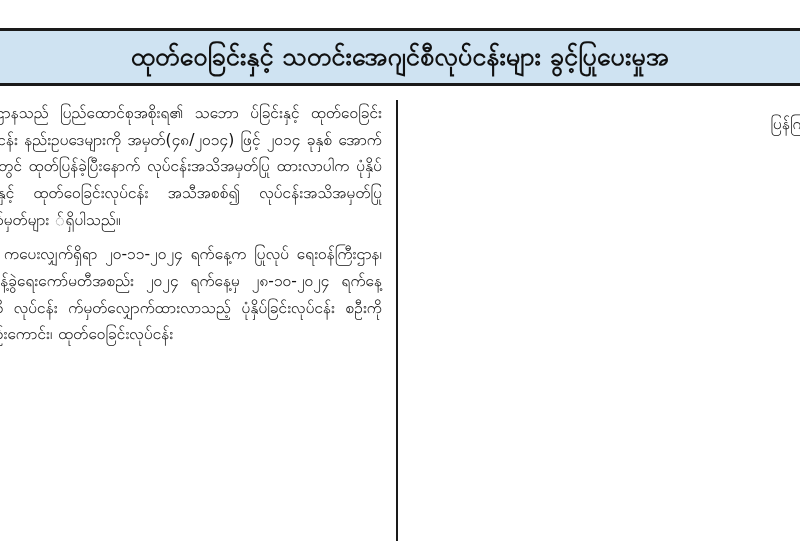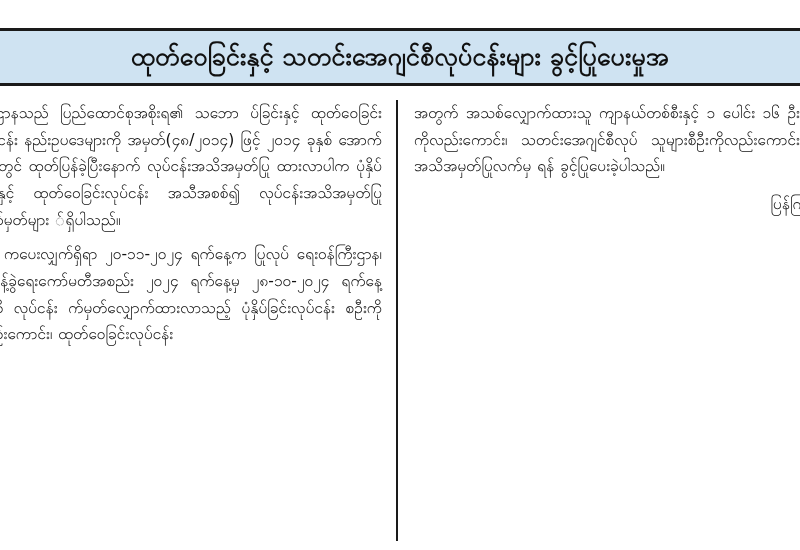--- a/index.html
+++ b/index.html
@@ -109,20 +109,19 @@
 
   <div class="body-area">
     <div class="columns">
 
       <div class="col col-left">
         <p class="para first-clip">ကြီးဌာနသည်  ပြည်ထောင်စုအစိုးရ၏  သဘော ပ်ခြင်းနှင့် ထုတ်ဝေခြင်းလုပ်ငန်း နည်းဥပဒေများကို အမှတ်(၄၈/၂၀၁၄) ဖြင့် ၂၀၁၄ ခုနှစ် အောက်တို ၊တွင် ထုတ်ပြန်ခဲ့ပြီးနောက် လုပ်ငန်းအသိအမှတ်ပြု ထားလာပါက ပုံနှိပ်ခြင်းနှင့် ထုတ်ဝေခြင်းလုပ်ငန်း အသီအစစ်၍ လုပ်ငန်းအသိအမှတ်ပြုလက်မှတ်များ ်ရှိပါသည်။</p>
         <p class="para first-clip indent">ကပေးလျှက်ရှိရာ ၂၀-၁၁-၂၀၂၄ ရက်နေ့က ပြုလုပ် ရေးဝန်ကြီးဌာန၊  စီမံခန့်ခွဲရေးကော်မတီအစည်း ၂၀၂၄ ရက်နေ့မှ ၂၈-၁၀-၂၀၂၄ ရက်နေ့အထိ လုပ်ငန်း က်မှတ်လျှောက်ထားလာသည့် ပုံနှိပ်ခြင်းလုပ်ငန်း စဦးကိုလည်းကောင်း၊  ထုတ်ဝေခြင်းလုပ်ငန်း</p>
       </div>
 
       <div class="col col-right">
-        <p class="para">အတွက် အသစ်လျှောက်ထားသူ ကျာနယ်တစ်စီးနှင့် ၁ ပေါင်း ၁၆ ဦးကိုလည်းကောင်း၊ သတင်းအေဂျင်စီလုပ် သူများစီဦးကိုလည်းကောင်း အသိအမှတ်ပြုလက်မှ ရန် ခွင့်ပြုပေးခဲ့ပါသည်။</p>
         <div class="credit">ပြန်ကြား</div>
       </div>
 
     </div>
   </div>
 
 </div>
 
 </body></html>

